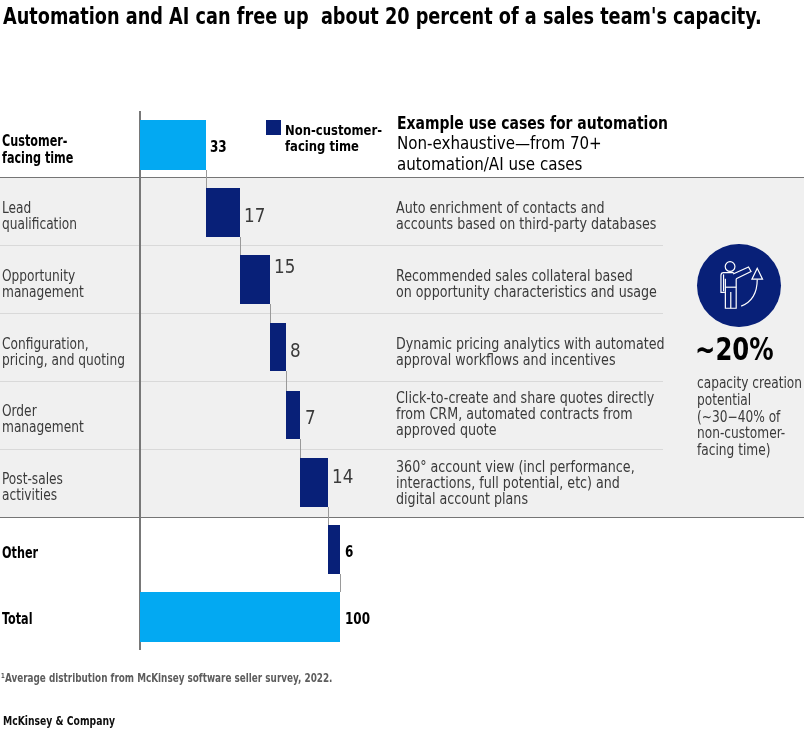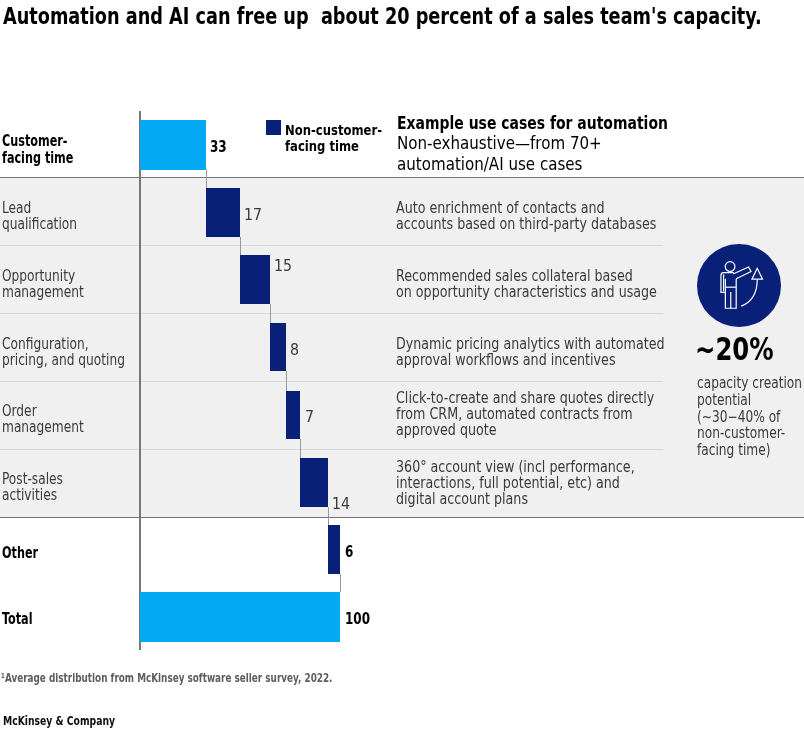--- a/index.html
+++ b/index.html
@@ -35,21 +35,21 @@
   
   #legend-swatch{left:266px;top:119.9px;width:15px;height:15.1px;background:#082078;}
   #legend-text{left:285.2px;top:122.2px;font-size:14.6px;font-weight:bold;
                line-height:16px;color:#000;transform:scaleX(0.885);
                transform-origin:left top;}
 
   
   #axis{left:139.2px;top:111px;width:1.8px;height:539px;background:#787878;}
   .bar{position:absolute;}
   .conn{position:absolute;width:0.9px;background:#9a9a9a;}
-  .vlabel{position:absolute;font-size:16px;color:#3a3a3a;line-height:16px;
+  .vlabel{position:absolute;font-size:19px;color:#3a3a3a;line-height:16px;
           transform:scaleX(0.98);transform-origin:left top;white-space:pre;}
   .vlabel.bold{font-weight:bold;color:#000;font-size:15.6px;
                transform:scaleX(0.855);}
 
   
   .rowlabel{position:absolute;left:2.2px;font-size:15px;line-height:16.4px;
             color:#3a3a3a;transform:scaleX(0.904);transform-origin:left top;}
   .rowlabel.bold{font-weight:bold;color:#000;font-size:15.6px;
                  line-height:16.7px;transform:scaleX(0.80);left:2.4px;}
 
@@ -116,21 +116,21 @@
   <div class="conn" style="left:285.7px;top:371px;height:19.9px"></div>
   <div class="conn" style="left:299.7px;top:439.1px;height:19.1px"></div>
   <div class="conn" style="left:327.7px;top:507px;height:17.8px"></div>
   <div class="conn" style="left:339.7px;top:574.1px;height:17.5px"></div>
 
   <div class="vlabel bold pre" style="left:210.3px;top:138.5px">33</div>
   <div class="vlabel pre" style="left:244.2px;top:206.6px">17</div>
   <div class="vlabel pre" style="left:273.8px;top:258px">15</div>
   <div class="vlabel pre" style="left:290.2px;top:341.7px">8</div>
   <div class="vlabel pre" style="left:304.8px;top:409.2px">7</div>
-  <div class="vlabel pre" style="left:332.3px;top:496px">14</div>
+  <div class="vlabel pre" style="left:332.3px;top:468px">14</div>
   <div class="vlabel bold pre" style="left:344.6px;top:543.5px">6</div>
   <div class="vlabel bold pre" style="left:345.3px;top:610.5px">100</div>
 
   <div class="rowlabel bold" style="top:132.8px">
     <div class="pre">Customer-</div>
     <div class="pre">facing time</div>
   </div>
   <div class="rowlabel" style="top:200px">
     <div class="pre">Lead</div>
     <div class="pre">qualification</div>

